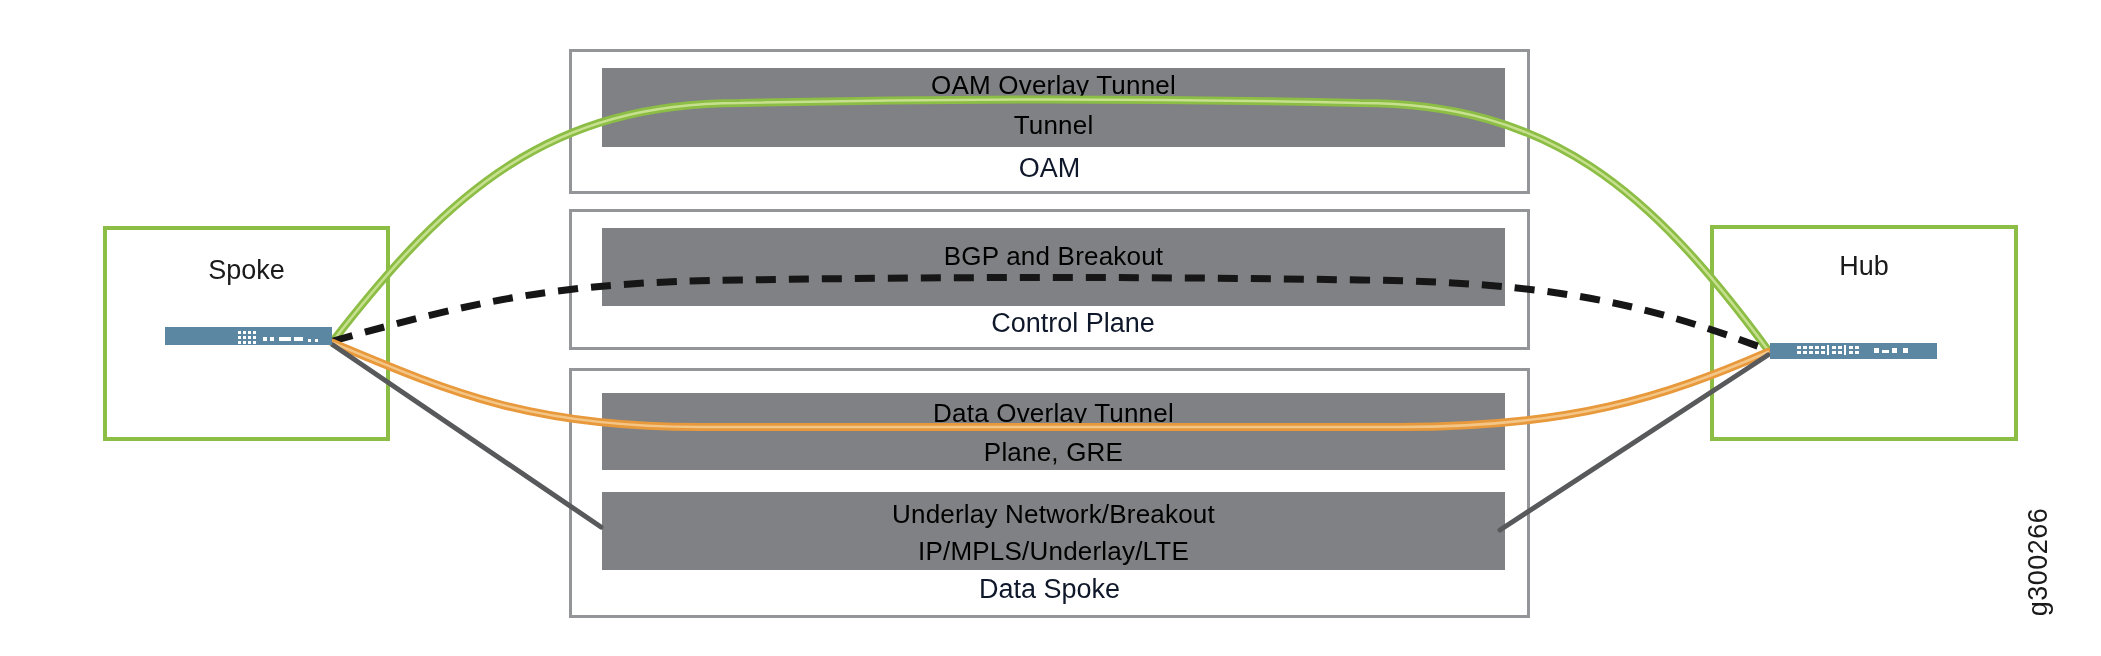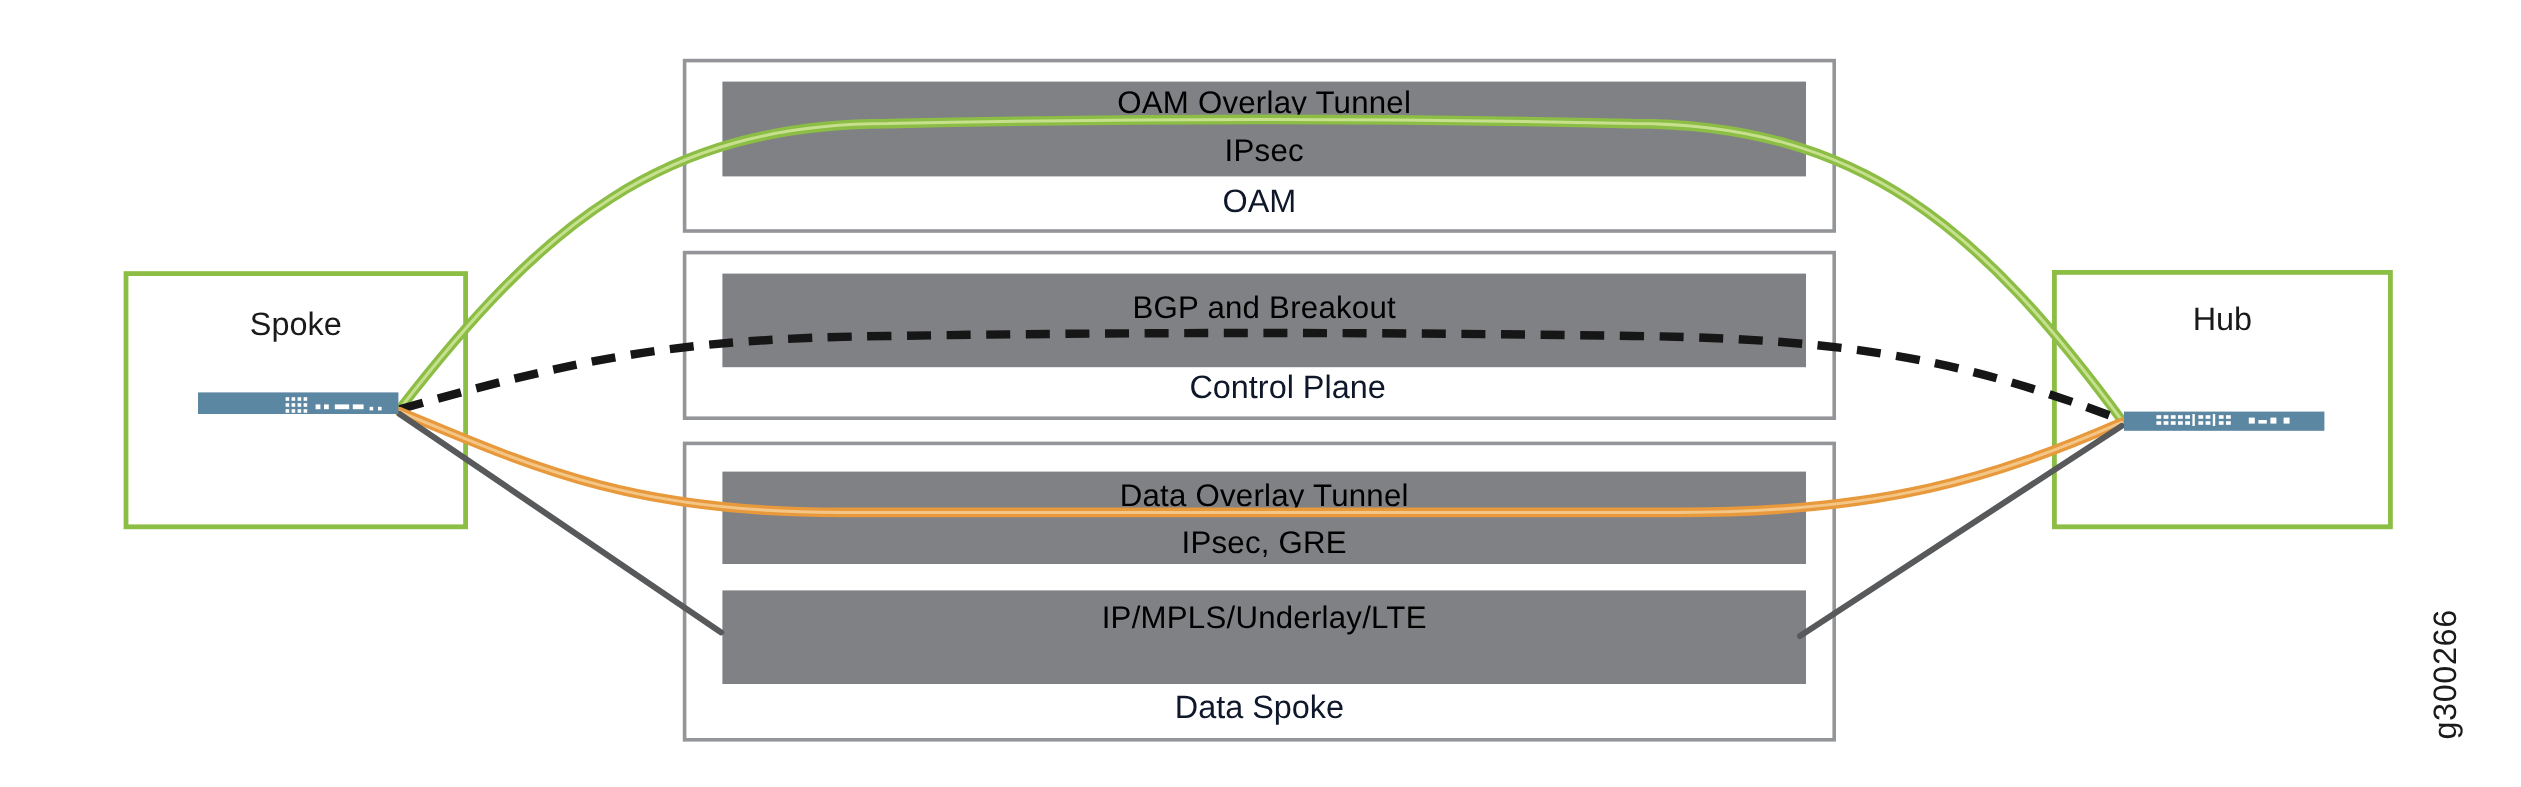--- a/index.html
+++ b/index.html
@@ -33,21 +33,21 @@
     font-size:27px;line-height:30px;font-weight:400;color:#0f172a;
   }
   .oam .plane-title{bottom:8px;}
   .control .plane-title{bottom:9px;padding-left:47px;}
   .data .plane-title{bottom:11px;}
   
   .endpoint-box{
     position:absolute;border:4px solid #8CBD45;background:#ffffff;padding-left:40px;
   }
   .endpoint-box.spoke{left:103px;top:226px;width:287px;height:215px;}
-  .endpoint-box.hub{left:1710px;top:225px;width:284px;height:216px;}
+  .endpoint-box.hub{left:1710px;top:225px;width:308px;height:216px;}
   .endpoint-label{
     position:absolute;left:0;right:0;text-align:center;
     font-size:27px;line-height:30px;font-weight:400;color:#1a1a1a;
   }
   .spoke .endpoint-label{top:25px;}
   .hub .endpoint-label{top:22px;}
   
   .links-layer{position:absolute;left:0;top:0;width:2101px;height:656px;pointer-events:none;}
   
   .figure-id{
@@ -58,38 +58,39 @@
   }
 </style>
 </head>
 <body>
 
 <div class="canvas">
 
   <div class="plane-box oam">
     <div class="tunnel-box">
       <div class="tline">OAM Overlay Tunnel</div>
-      <div class="tline">IPsec</div>
+      <div class="tline">Tunnel</div>
     </div>
     <div class="plane-title">OAM</div>
   </div>
 
   <div class="plane-box control">
     <div class="tunnel-box">
       <div class="tline">BGP and Breakout</div>
     </div>
     <div class="plane-title">Control Plane</div>
   </div>
 
   <div class="plane-box data">
     <div class="tunnel-box overlay">
       <div class="tline">Data Overlay Tunnel</div>
-      <div class="tline">IPsec, GRE</div>
+      <div class="tline">Plane, GRE</div>
     </div>
     <div class="tunnel-box underlay">
+      <div class="tline">Underlay Network/Breakout</div>
       <div class="tline">IP/MPLS/Underlay/LTE</div>
     </div>
     <div class="plane-title">Data Spoke</div>
   </div>
 
   <div class="endpoint-box spoke">
     <div class="endpoint-label">Spoke</div>
   </div>
 
   <div class="endpoint-box hub">

